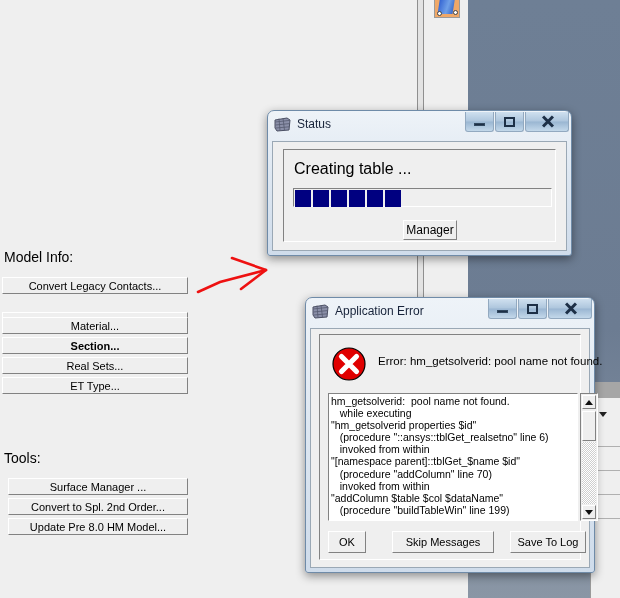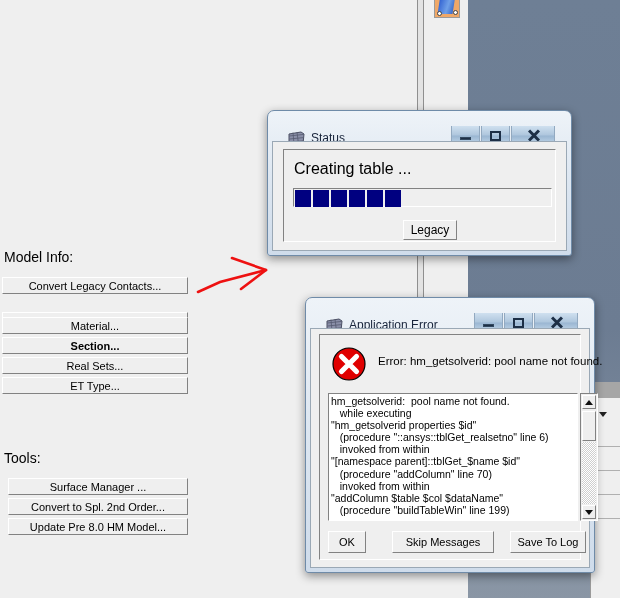--- a/index.html
+++ b/index.html
@@ -60,21 +60,21 @@
 
   
   #red-arrow{position:absolute;left:196px;top:248px;width:92px;height:62px;pointer-events:none;}
 
   
   .aero-win{position:absolute;box-sizing:border-box;
     background:linear-gradient(180deg,#eef3f8 0%,#dfe8f2 42%,#cfdceb 100%);
     border:1px solid #6f8ba8;
     border-radius:7px 7px 3px 3px;
     box-shadow:0 3px 10px rgba(0,0,0,.42);
-    padding:15px;
+    padding:1px;
   }
   .aero-title{height:27px;position:relative;border-radius:5px 5px 0 0;}
   .aero-title .tt-icon{position:absolute;left:5px;top:5px;width:17px;height:15px;}
   .aero-title .tt-text{position:absolute;left:28px;top:5px;font-size:12px;color:#17233a;
     font-family:"Liberation Sans",sans-serif;white-space:nowrap;}
   .wbtns{position:absolute;top:0px;right:1px;display:flex;gap:1px;}
   .wbtn{width:29px;height:20px;box-sizing:border-box;
     border:1px solid #92a9c0;border-top:none;
     background:linear-gradient(180deg,#cfe0ef 0%,#aec6dd 48%,#9ab6d2 52%,#c3d8ea 100%);
     border-radius:0 0 3px 3px;
@@ -229,21 +229,21 @@
       <div id="progress-trough">
         <div id="progress-fill">
           <i></i>
             <i></i>
             <i></i>
             <i></i>
             <i></i>
             <i></i>
         </div>
       </div>
-      <div id="status-cancel">Legacy</div>
+      <div id="status-cancel">Manager</div>
     </div>
   </div>
 </div>
 
 <div class="aero-win" id="error-dialog">
   <div class="aero-title">
     <svg class="mesh-ico tt-icon" viewBox="0 0 17 15">
       <path d="M1 3 L13 1 L16 3 L15 13 L3 14 L1 11 Z" fill="#8a8fa8" stroke="#4a4f63" stroke-width="1"></path>
       <path d="M5 1.5 L6 13.6 M9 1.2 L10.5 13.2 M1.3 5 L15.7 3.4 M1.5 8 L15.4 6.6 M2 11 L15.2 9.8" stroke="#565b70" stroke-width=".8" fill="none"></path>
     </svg>

